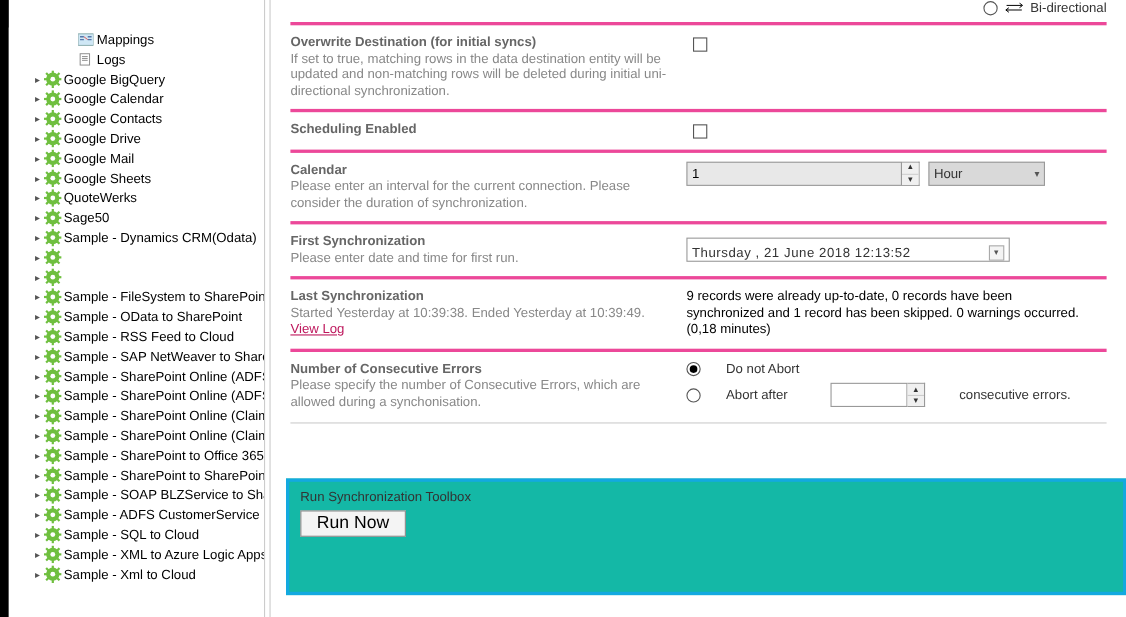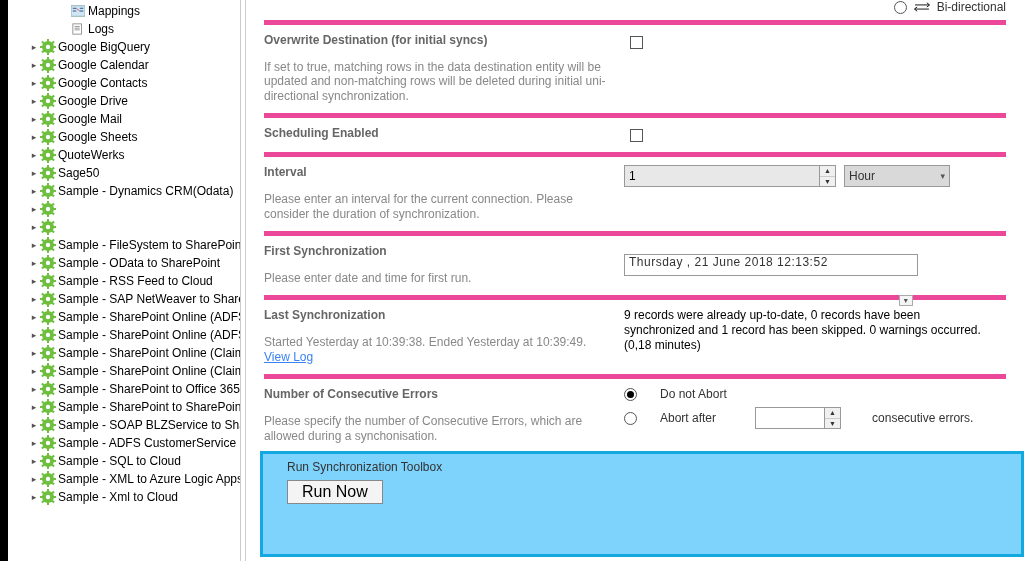--- a/index.html
+++ b/index.html
@@ -16,20 +16,21 @@
   }
   .left-strip { width: 8px; background: #000; flex-shrink: 0; }
   .tree-panel {
     width: 232px;
     flex-shrink: 0;
     background: #fff;
     padding-top: 2px;
     padding-left: 2px;
     overflow: hidden;
     white-space: nowrap;
+    margin-top: 25px;
   }
   .tree-row {
     display: flex;
     align-items: center;
     height: 18px;
     line-height: 18px;
     cursor: default;
   }
   .tree-arrow {
     width: 12px;
@@ -57,37 +58,37 @@
 
   .content {
     flex: 1;
     padding: 0 18px 0 18px;
     position: relative;
     overflow: hidden;
   }
   .section {
     display: flex;
     padding: 8px 0 10px 0;
-    border-top: 5px solid #ec4899;
+    border-top: 3px solid #ec4899;
   }
   .section:first-child { border-top: none; }
   .section-left {
     width: 360px;
     flex-shrink: 0;
     padding-right: 10px;
   }
   .section-right {
     flex: 1;
     display: flex;
     align-items: flex-start;
     gap: 8px;
     flex-wrap: wrap;
   }
   .sec-title { font-weight: bold; color: #666; }
-  .sec-desc { color: #888; margin-top: 13px; line-height: 1.2; }
+  .sec-desc { color: #888; margin-top: 1px; line-height: 1.2; }
   .checkbox {
     width: 13px; height: 13px;
     border: 1px solid #555;
     background: #fff;
     margin-top: 3px;
     margin-left: 6px;
   }
   .spinner {
     display: flex;
     align-items: stretch;
@@ -128,53 +129,52 @@
     align-items: center;
     padding: 0 4px;
     justify-content: space-between;
   }
   .combo .chev { font-size: 9px; color: #555; }
   .date-field {
     height: 22px;
     width: 294px;
     border: 1px solid #999;
     display: flex;
-    align-items: flex-start;
+    align-items: flex-end;
     padding: 0 4px;
-    gap: 26px;
+    gap: 14px;
     letter-spacing: 0.5px;
     font-family: inherit;
-    flex-direction: column;
   }
   .date-field .dd {
     margin-left: auto;
     width: 14px; height: 14px;
     border: 1px solid #aaa;
     background: #f4f4f4;
     display:flex; align-items:center; justify-content:center;
     font-size:8px; color:#555;
   }
   .last-sync-right { flex-direction: column; align-items: flex-start; color:#000; line-height:1.25;}
-  .link { color: #3b82f6; text-decoration: underline; cursor: pointer; }
+  .link { color: #be185d; text-decoration: underline; cursor: pointer; }
 
   .radio-row { display:flex; align-items:center; gap:23px; margin-bottom:4px; }
   .radio-circle {
     width:13px;height:13px;border:1px solid #555;border-radius:50%;
     display:flex;align-items:center;justify-content:center;background:#fff;
   }
   .radio-dot { width:7px;height:7px;border-radius:50%;background:#000; }
 
   .toolbox {
     position: absolute;
     left: 14px;
     right: 0;
-    bottom: 4px;
+    bottom: 20px;
     border: 3px solid #13a9e0;
-    background: #7dd3fc;
-    padding: 6px 10px 50px 24px;
+    background: #14b8a6;
+    padding: 6px 10px 50px 10px;
   }
   .toolbox-title { font-size: 12px; color: #333; margin-bottom: 6px; }
   .run-btn {
     font-family: inherit;
     font-size: 16px;
     padding: 2px 14px;
     background: #f4f4f4;
     border: 1px solid #888;
     cursor: pointer;
   }
@@ -768,21 +768,21 @@
     <div class="section-left">
       <div class="sec-title">Scheduling Enabled</div>
     </div>
     <div class="section-right">
       <div class="checkbox"></div>
     </div>
   </div>
 
   <div class="section">
     <div class="section-left">
-      <div class="sec-title">Interval</div>
+      <div class="sec-title">Calendar</div>
       <div class="sec-desc">Please enter an interval for the current connection. Please consider the duration of synchronization.</div>
     </div>
     <div class="section-right">
       <div class="spinner">
         <input value="1" style="">
         <div class="spin-btns">
             <div>▲</div>
             <div>▼</div>
           </div>
       </div>

